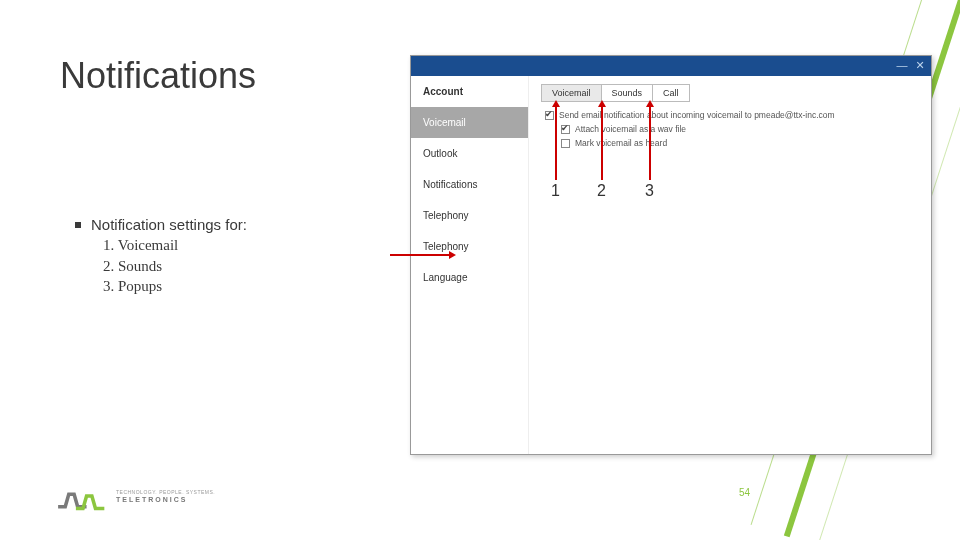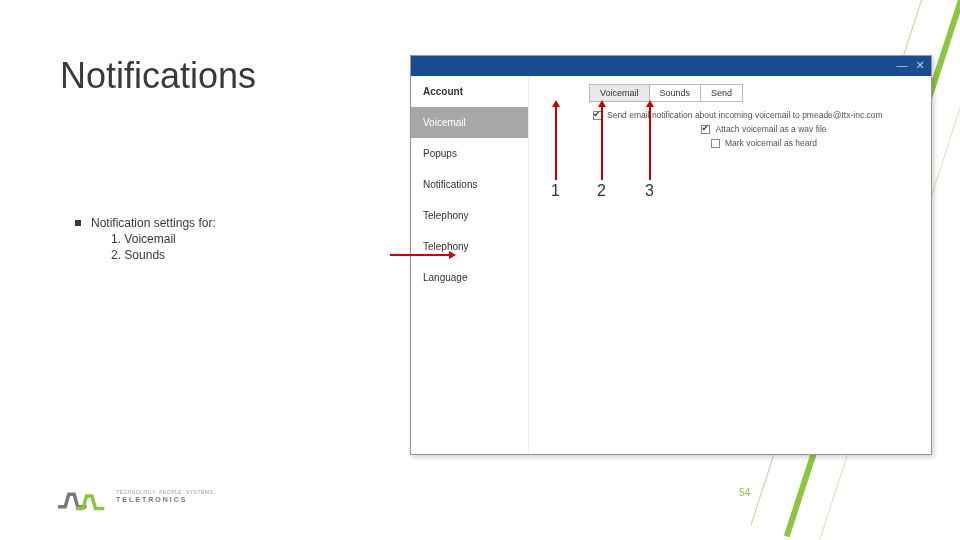--- a/index.html
+++ b/index.html
@@ -30,29 +30,29 @@
     top: 55px;
     left: 60px;
     font-size: 36px;
     font-weight: 400;
     color: #3a3a3a;
   }
   .bullet-block {
     position: absolute;
     top: 215px;
     left: 75px;
-    font-size: 12px;
+    font-size: 15px;
     color: #3a3a3a;
     line-height: 1.35;
   }
   .bullet-block .square {
     display:inline-block; width:6px; height:6px; background:#3a3a3a;
     margin-right: 10px; vertical-align: middle; position: relative; top:-1px;
   }
-  .bullet-block .sub { margin-left: 36px; }
+  .bullet-block .sub { margin-left: 28px; font-family: Liberation Serif, serif; }
 
   
   .app {
     position: absolute;
     top: 55px;
     left: 410px;
     width: 522px;
     height: 400px;
     border: 1px solid #999;
     box-shadow: 2px 2px 5px rgba(0,0,0,.2);
@@ -63,21 +63,21 @@
   .app .titlebar {
     height: 20px;
     background: #1a4d8f;
     position: relative;
   }
   .app .titlebar .winbtn {
     position:absolute; top:3px; width:14px; height:14px; color:#bcd3ec; font-size:11px; text-align:center;
   }
   .app .titlebar .minbtn { right: 22px; }
   .app .titlebar .closebtn { right: 4px; }
-  .app .body { display:flex; height: calc(100% - 20px); gap: 48px; }
+  .app .body { display:flex; height: calc(100% - 20px); }
   .app .sidebar {
     width: 118px;
     background: #fff;
     border-right: 1px solid #eee;
   }
   .app .sidebar .item {
     padding: 10px 12px;
     font-size: 10px;
     color: #333;
   }
@@ -89,21 +89,21 @@
     font-weight: 600;
   }
   .app .main { flex: 1; padding: 8px 12px; }
   .app .tabs { display:flex; gap:0; margin-bottom:8px; }
   .app .tab {
     border:1px solid #bbb; padding:3px 10px; font-size:9px; background:#fff; color:#333;
   }
   .app .tab + .tab { border-left:none; }
   .app .tab.active { background:#e9e9e9; }
   .app .opt { display:flex; align-items:flex-start; gap:5px; font-size:8.5px; color:#555; margin:4px 0 4px 4px;}
-  .app .opt.indent { margin-left: 20px; justify-content: center; }
+  .app .opt.indent { margin-left: 20px; }
   .app .chk { width:9px; height:9px; border:1px solid #888; display:inline-block; position:relative; flex:none; margin-top:1px;}
   .app .chk.checked::after{ content:"✔"; position:absolute; top:-3px; left:-1px; font-size:9px; color:#444;}
 
   
   .red-arrow-up {
     position:absolute; width:2px; background:#c00;
   }
   .red-arrow-up::before{
     content:""; position:absolute; top:-6px; left:-3px;
     border-left:4px solid transparent; border-right:4px solid transparent; border-bottom:7px solid #c00;
@@ -150,42 +150,43 @@
   <div class="line-thick"></div>
   <div class="line-thin2"></div>
 </div>
 
 <h1 class="slide-title">Notifications</h1>
 
 <div class="bullet-block">
   <div><span class="square"></span><span>Notification settings for:</span></div>
   <div class="sub"><span>1.</span> <span>Voicemail</span></div>
   <div class="sub"><span>2.</span> <span>Sounds</span></div>
+  <div class="sub"><span>3.</span> <span>Popups</span></div>
 </div>
 
 <div class="app">
   <div class="titlebar">
     <span class="winbtn minbtn">—</span>
     <span class="winbtn closebtn">✕</span>
   </div>
   <div class="body">
     <div class="sidebar">
       <div class="item heading">Account</div>
       <div class="item selected">Voicemail</div>
-      <div class="item">Popups</div>
+      <div class="item">Outlook</div>
       <div class="item">Notifications</div>
       <div class="item">Telephony</div>
       <div class="item">Telephony</div>
       <div class="item">Language</div>
     </div>
     <div class="main">
       <div class="tabs">
         <div class="tab active">Voicemail</div>
         <div class="tab">Sounds</div>
-        <div class="tab">Send</div>
+        <div class="tab">Call</div>
       </div>
       <div class="opt">
         <span class="chk checked"></span>
         <span>Send email notification about incoming voicemail to pmeade@ttx-inc.com</span>
       </div>
       <div class="opt indent">
         <span class="chk checked"></span>
         <span>Attach voicemail as a wav file</span>
       </div>
       <div class="opt indent">

